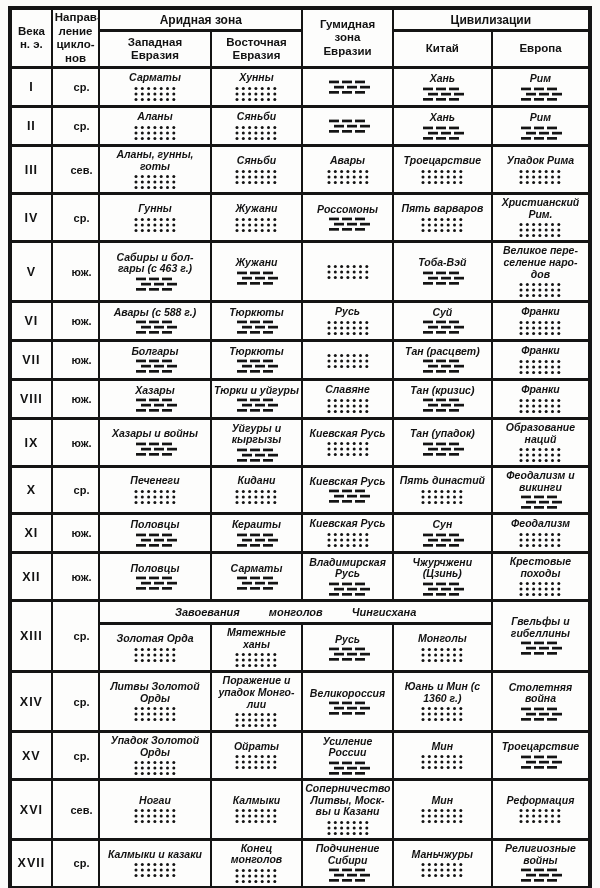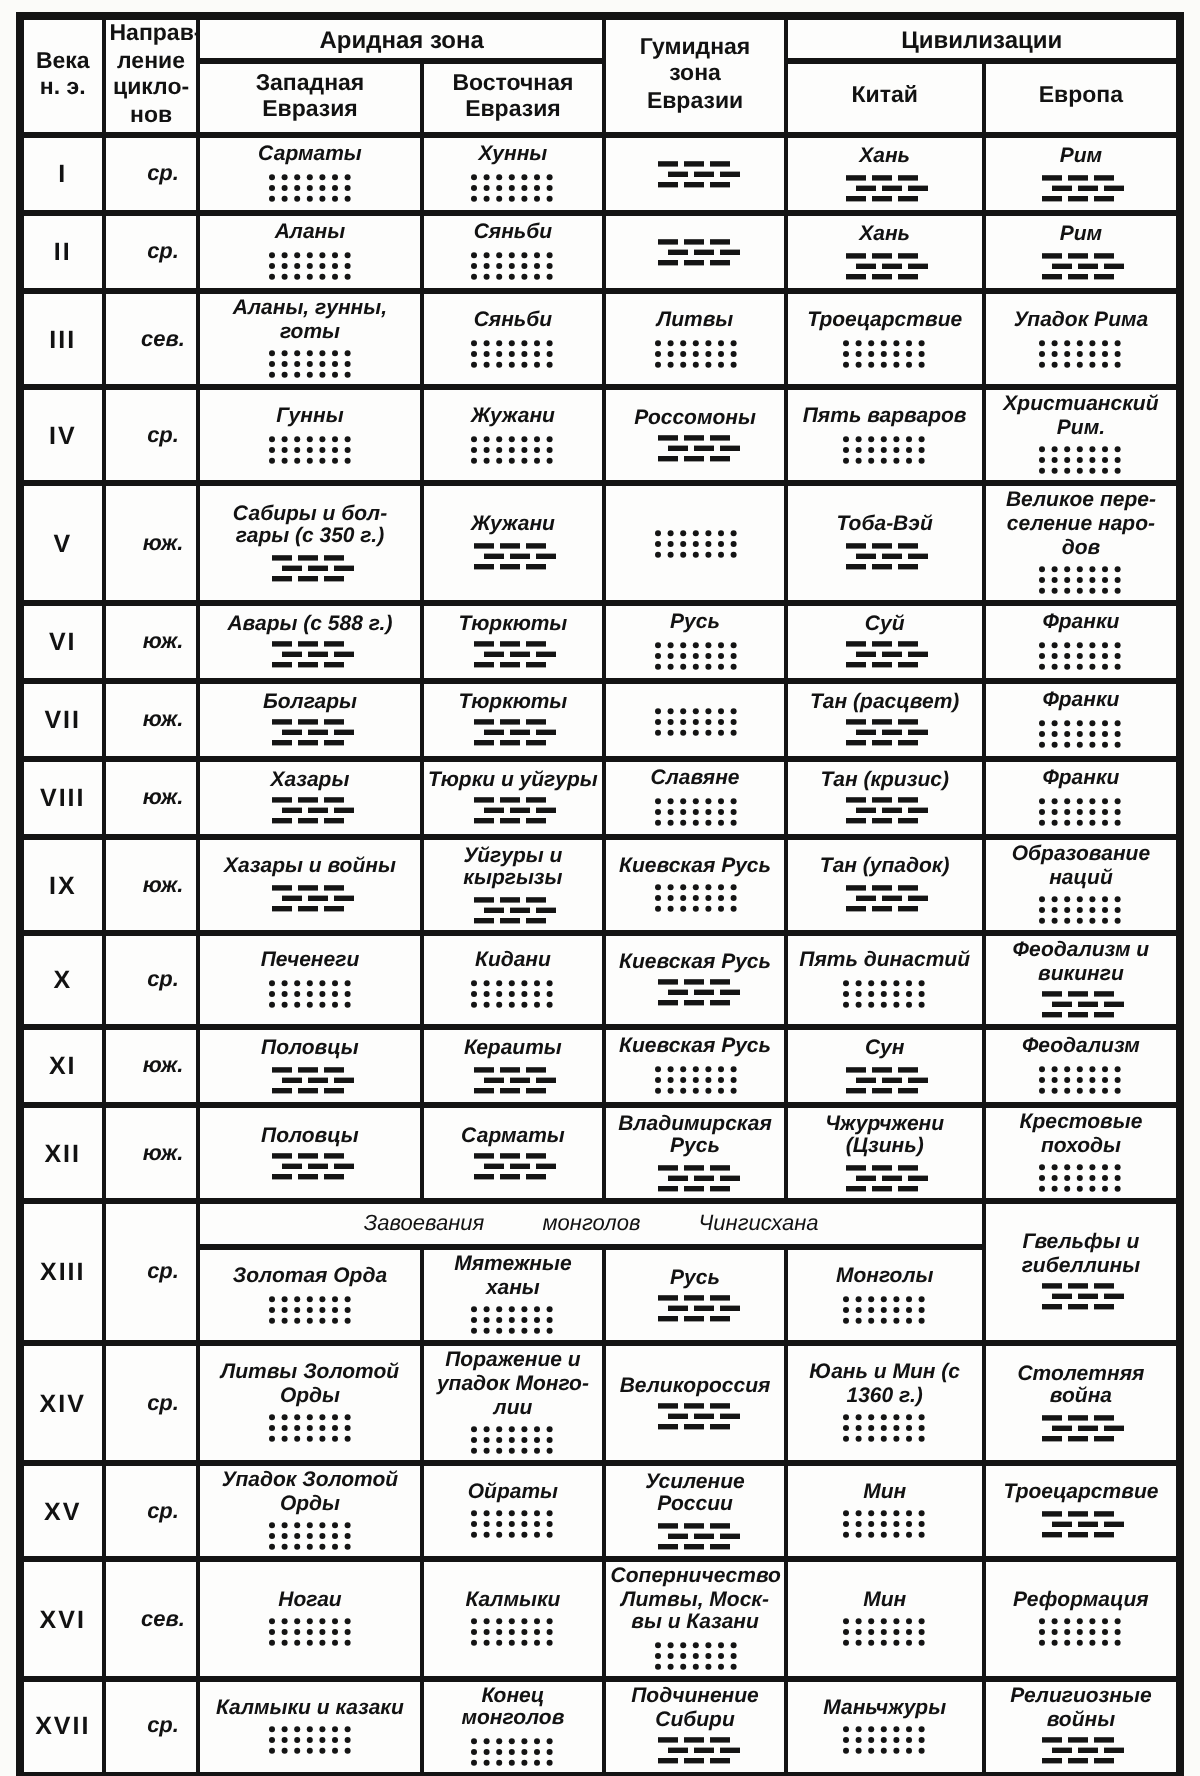--- a/index.html
+++ b/index.html
@@ -20,23 +20,23 @@
     text-align:center;vertical-align:middle;
     padding:1px 2px;overflow:hidden;
   }
   thead th{
     font-weight:bold;font-size:11.5px;line-height:1.18;
     white-space:pre-line;padding:3px 1px;
   }
   thead th.span-head{font-size:12px;margin-left:40px;}
   tbody td{height:34px;}
   td.c-century{font-size:12.5px;font-weight:bold;letter-spacing:1px;}
-  td.c-dir{font-size:11px;font-weight:bold;font-style:italic;padding-left:14px;}
+  td.c-dir{font-size:11px;font-weight:bold;padding-left:14px;}
   td.c-band{
-    font-size:11px;font-weight:normal;font-style:italic;
+    font-size:11px;font-weight:bold;font-style:italic;
     height:18px;word-spacing:26px;padding:1px 14px;
   }
   .ct{
     font-size:10.5px;font-weight:bold;font-style:italic;
     line-height:1.1;padding-top:1px;
   }
   svg.mark{display:block;margin:2px auto 1px;}
 </style>
 </head>
 <body>
@@ -320,21 +320,21 @@
               <circle cx="3" cy="13.4" r="1.5" fill="#141414"></circle>
               <circle cx="9.3" cy="13.4" r="1.5" fill="#141414"></circle>
               <circle cx="15.6" cy="13.4" r="1.5" fill="#141414"></circle>
               <circle cx="21.9" cy="13.4" r="1.5" fill="#141414"></circle>
               <circle cx="28.2" cy="13.4" r="1.5" fill="#141414"></circle>
               <circle cx="34.5" cy="13.4" r="1.5" fill="#141414"></circle>
               <circle cx="40.8" cy="13.4" r="1.5" fill="#141414"></circle>
             </svg>
           </td>
           <td>
-            <div class="ct">Литвы</div>
+            <div class="ct">Авары</div>
             <svg class="mark" width="44" height="16" viewBox="0 0 44 16">
               <circle cx="3" cy="2.6" r="1.5" fill="#141414"></circle>
               <circle cx="9.3" cy="2.6" r="1.5" fill="#141414"></circle>
               <circle cx="15.6" cy="2.6" r="1.5" fill="#141414"></circle>
               <circle cx="21.9" cy="2.6" r="1.5" fill="#141414"></circle>
               <circle cx="28.2" cy="2.6" r="1.5" fill="#141414"></circle>
               <circle cx="34.5" cy="2.6" r="1.5" fill="#141414"></circle>
               <circle cx="40.8" cy="2.6" r="1.5" fill="#141414"></circle>
               <circle cx="3" cy="8" r="1.5" fill="#141414"></circle>
               <circle cx="9.3" cy="8" r="1.5" fill="#141414"></circle>
@@ -524,21 +524,21 @@
               <circle cx="28.2" cy="13.4" r="1.5" fill="#141414"></circle>
               <circle cx="34.5" cy="13.4" r="1.5" fill="#141414"></circle>
               <circle cx="40.8" cy="13.4" r="1.5" fill="#141414"></circle>
             </svg>
           </td>
         </tr>
         <tr>
           <td class="c-century">V</td>
           <td class="c-dir">юж.</td>
           <td>
-            <div class="ct">Сабиры и бол- гары (с 350 г.)</div>
+            <div class="ct">Сабиры и бол- гары (с 463 г.)</div>
             <svg class="mark" width="46" height="15" viewBox="0 0 46 15">
               <rect x="4" y="0.6" width="10" height="2.7" fill="#141414"></rect>
               <rect x="17" y="0.6" width="10" height="2.7" fill="#141414"></rect>
               <rect x="30" y="0.6" width="10" height="2.7" fill="#141414"></rect>
               <rect x="9" y="5.8" width="10" height="2.7" fill="#141414"></rect>
               <rect x="22" y="5.8" width="10" height="2.7" fill="#141414"></rect>
               <rect x="35" y="5.8" width="10" height="2.7" fill="#141414"></rect>
               <rect x="4" y="11" width="10" height="2.7" fill="#141414"></rect>
               <rect x="17" y="11" width="10" height="2.7" fill="#141414"></rect>
               <rect x="30" y="11" width="10" height="2.7" fill="#141414"></rect>

